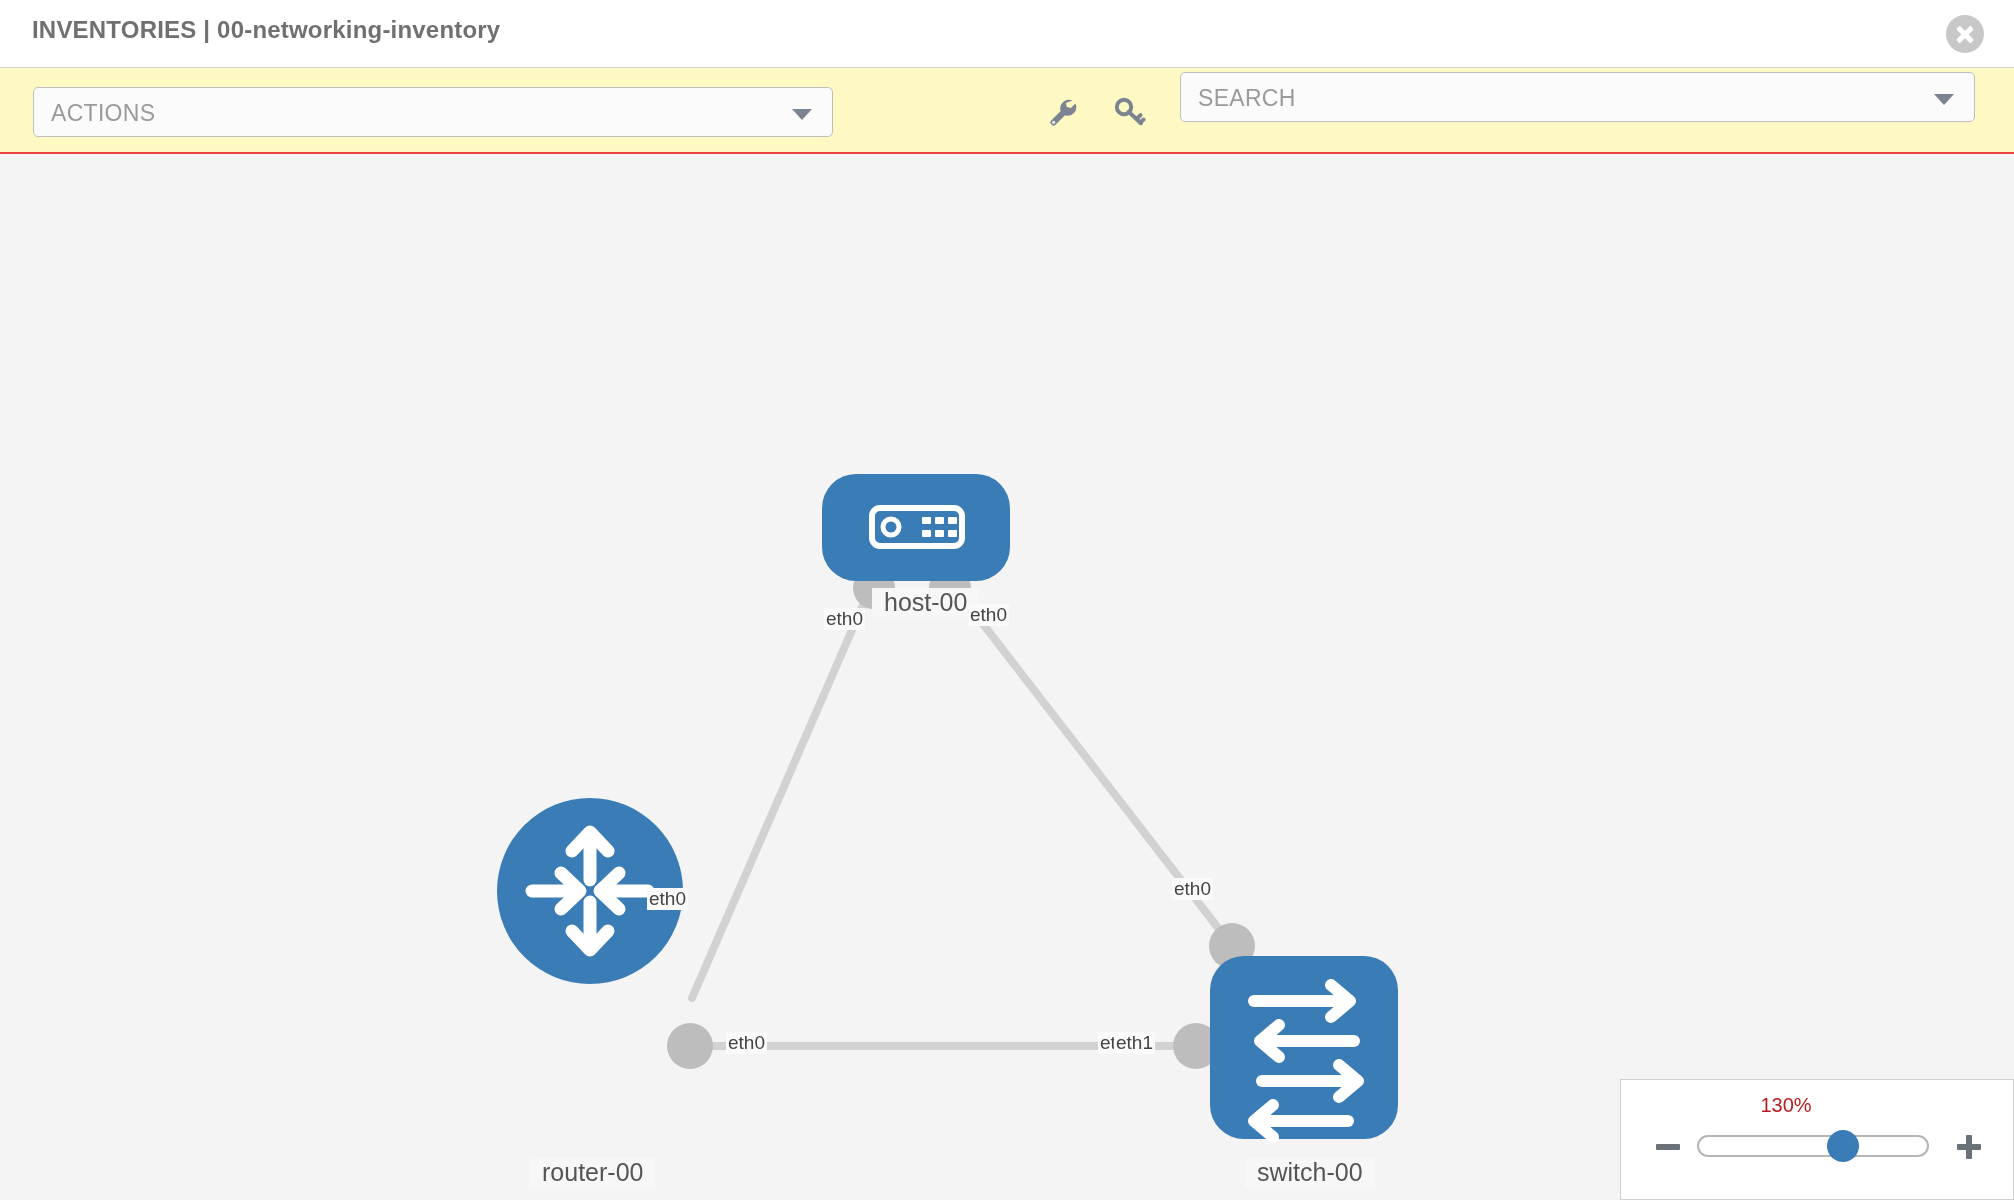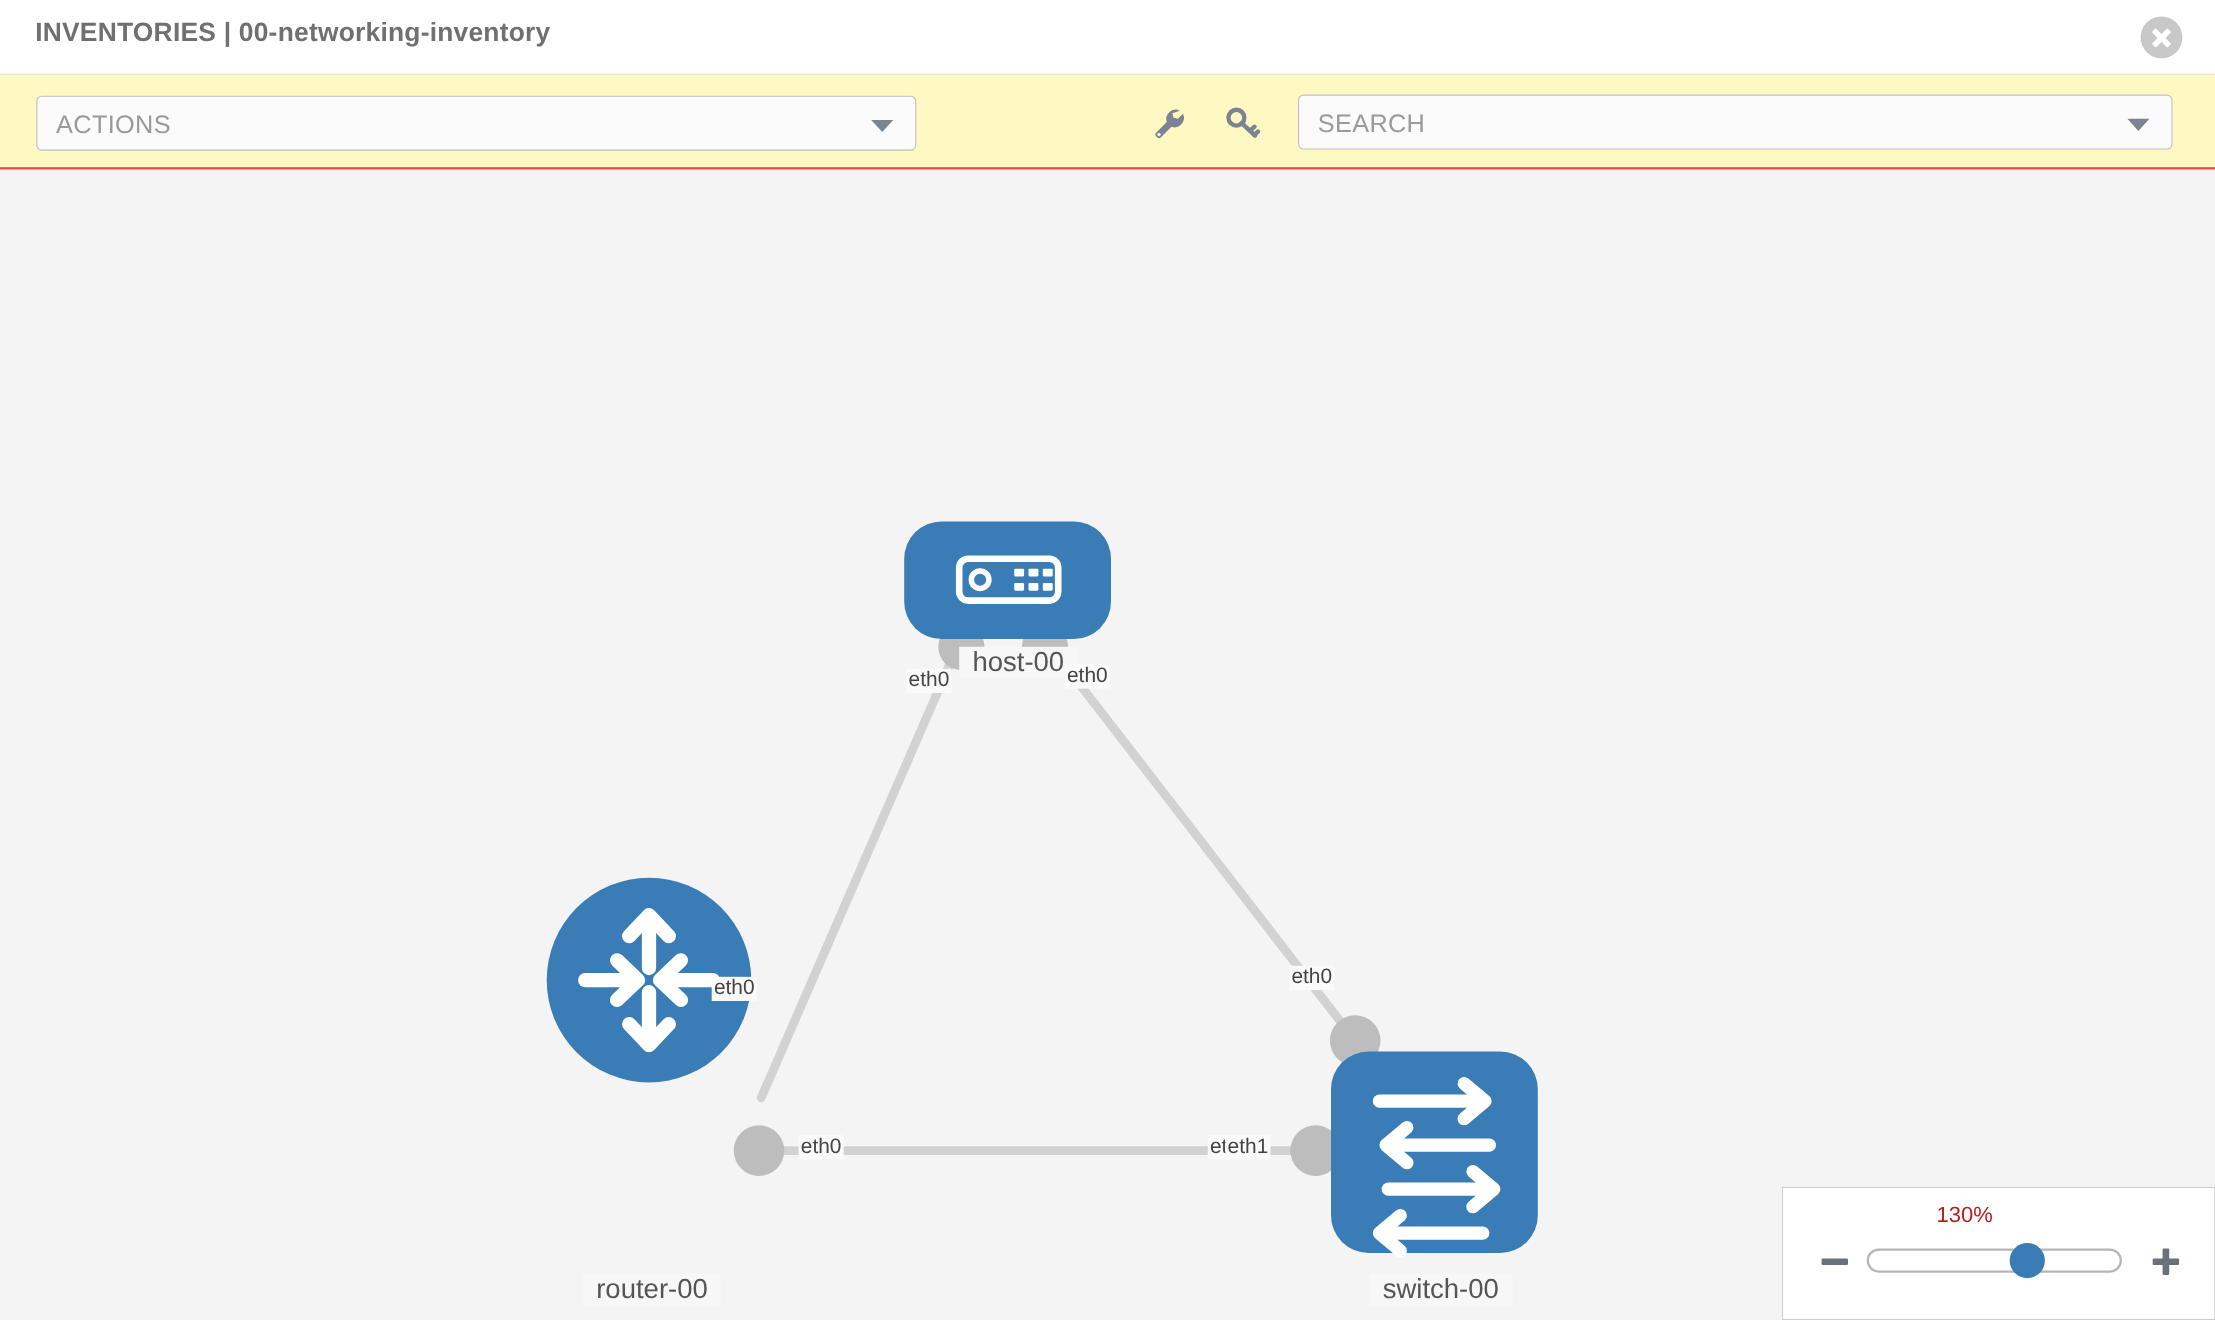--- a/index.html
+++ b/index.html
@@ -64,21 +64,21 @@
   }
 
   .tool-icon {
     position: absolute; top: 24px;
     width: 40px; height: 40px; cursor: pointer;
   }
   .tool-icon.wrench { left: 1043px; }
   .tool-icon.key    { left: 1110px; }
 
   .search-select {
-    position: absolute; left: 1180px; top: 18px;
+    position: absolute; left: 1180px; top: 4px;
     width: 795px; height: 50px;
     background: #fbfbfb;
     border: 1px solid #bfbfbf; border-radius: 5px;
   }
   .search-select .sel-label {
     position: absolute; left: 17px; top: 12px;
     font-size: 23px; color: #9a9a9a; letter-spacing: 0.3px;
   }
 
   

